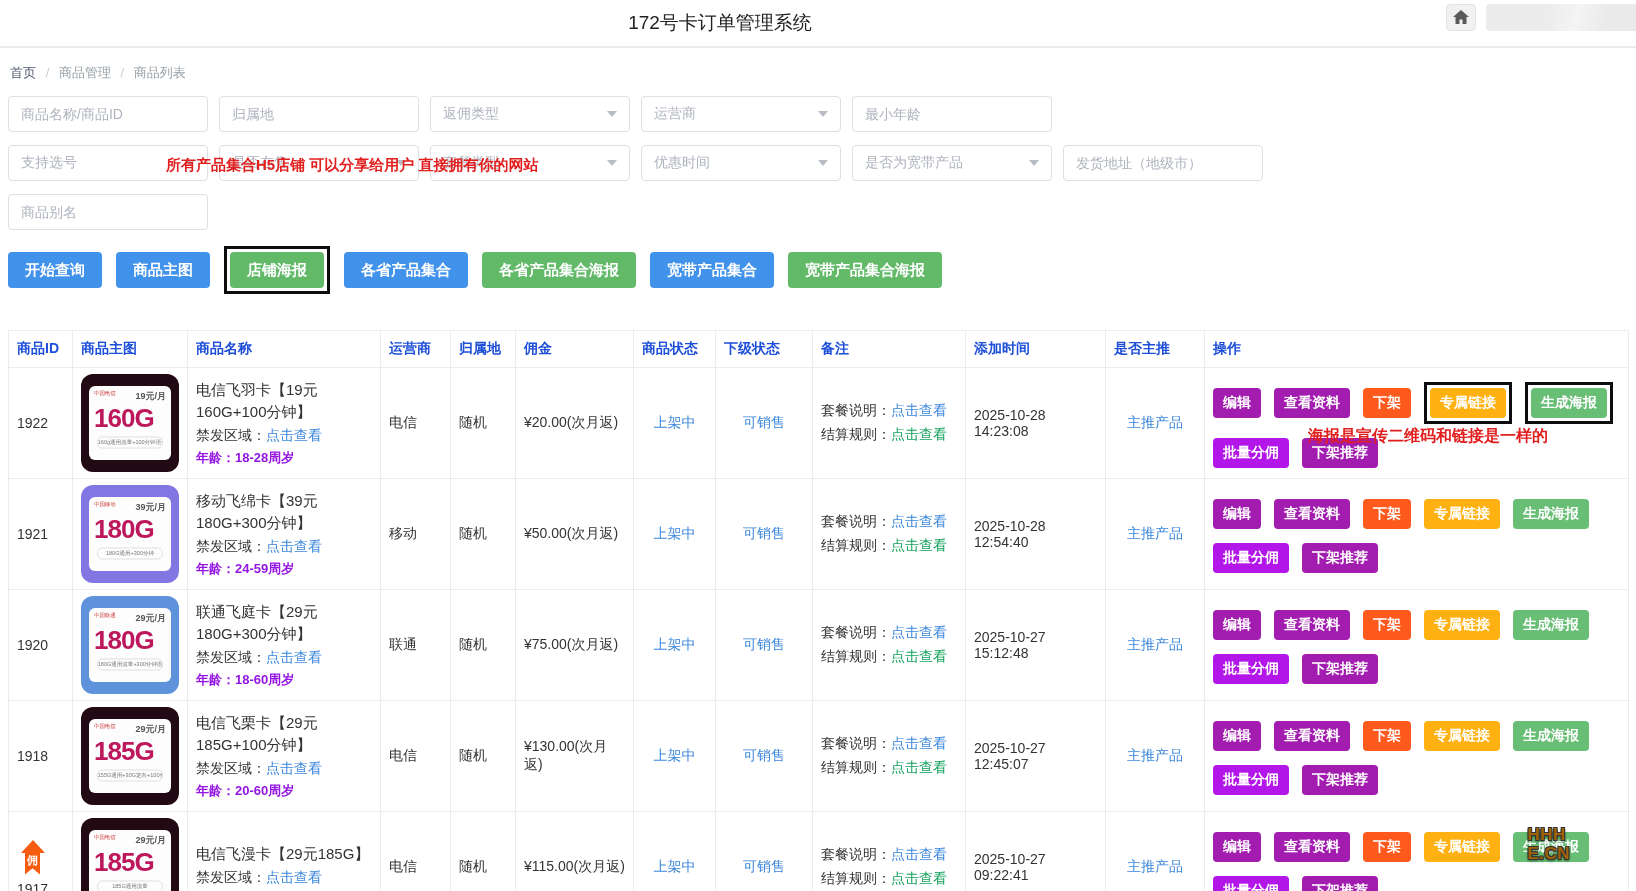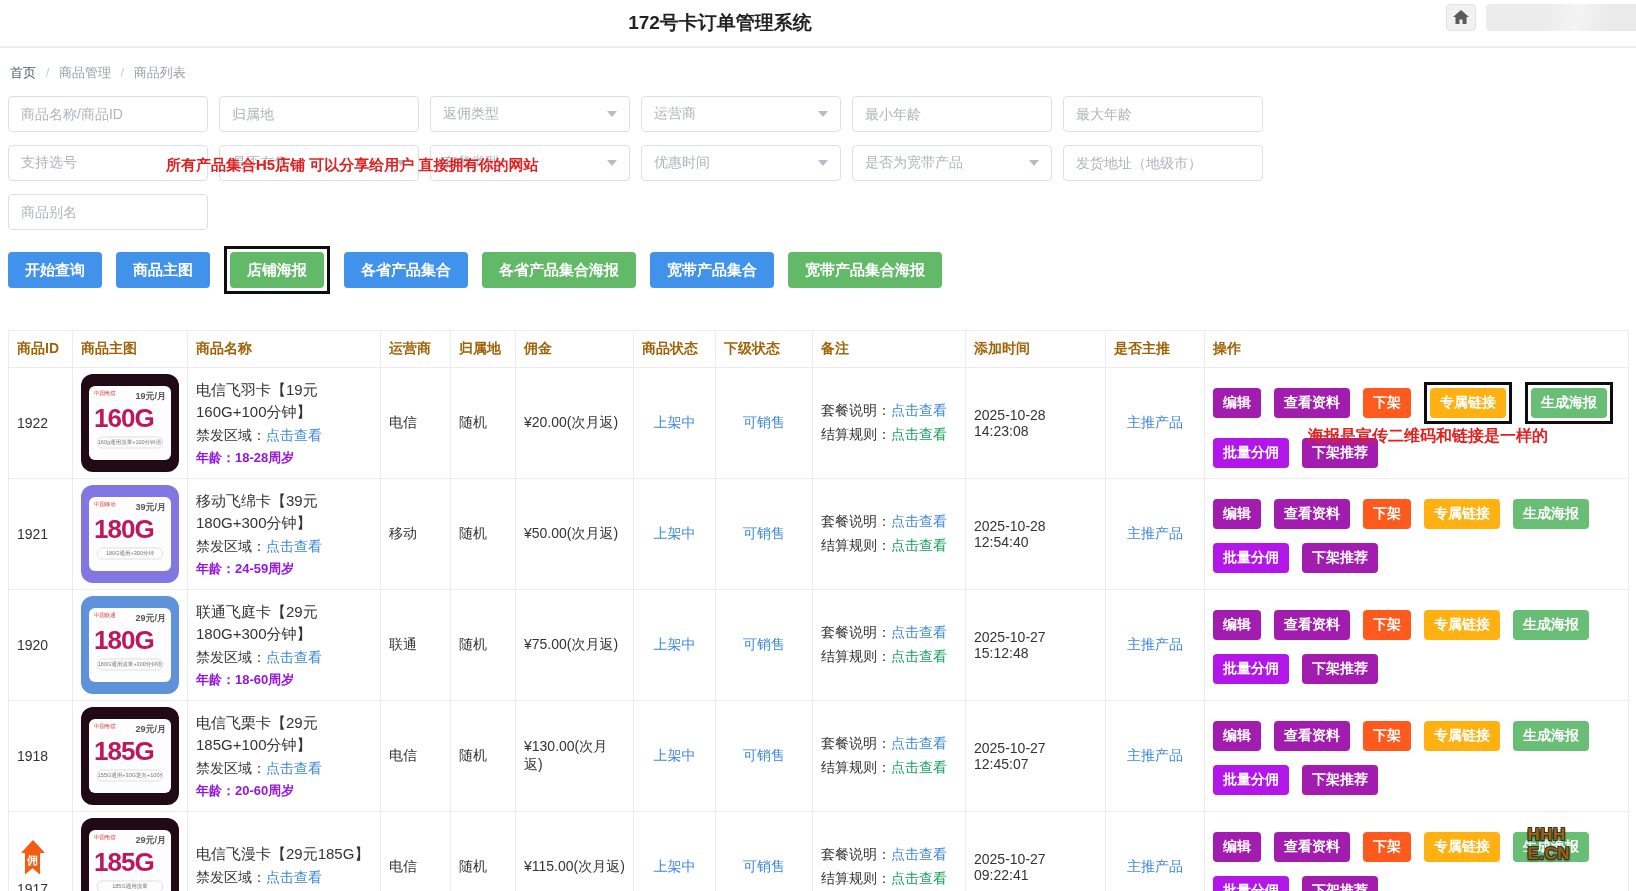--- a/index.html
+++ b/index.html
@@ -2,21 +2,21 @@
 <html><head>
 <meta charset="utf-8">
 <style>
   * { margin:0; padding:0; box-sizing:border-box; }
   html,body { width:1636px; height:891px; overflow:hidden; background:#fff;
     font-family:"Liberation Sans","DejaVu Sans",sans-serif; color:#333; }
 
   
   .topbar { position:relative; height:48px; border-bottom:2px solid #ececec; background:#fff; }
   .topbar-title { position:absolute; left:0; right:196px; top:0; line-height:46px;
-    text-align:center; font-size:19px; font-weight:bold; color:#222; }
+    text-align:center; font-size:19px; font-weight:normal; color:#222; }
   .home-btn { position:absolute; right:160px; top:4px; width:30px; height:27px;
     background:#f1f1f1; border:1px solid #e3e3e3; border-radius:4px;
     display:flex; align-items:center; justify-content:center; cursor:pointer; }
   .user-blur { position:absolute; right:0; top:4px; width:150px; height:27px;
     background:linear-gradient(100deg,#ececec 40%,#f4f4f4 60%,#eaeaea 80%); border-radius:4px 0 0 4px; }
 
   
   .breadcrumb { margin:16px 0 0 10px; font-size:13px; color:#97a0a6; }
   .breadcrumb .bc-first { color:#515a6e; }
   .breadcrumb .bc-sep { margin:0 6px; color:#c5ccd3; }
@@ -40,21 +40,21 @@
   .toolbar { display:flex; align-items:center; gap:14px; margin:16px 8px 0 8px; }
   .tbtn { height:36px; padding:0 17px; border:none; border-radius:4px; color:#fff;
     font-size:15px; font-weight:bold; cursor:pointer; font-family:inherit; white-space:nowrap; }
   .tbtn.blue { background:#4192ea; }
   .tbtn.green { background:#62ba69; }
   .anno-box { border:3px solid #0d0d0d; padding:3px; display:inline-block; background:transparent; }
 
   
   .table-wrap { margin:36px 8px 0 8px; }
   table { border-collapse:collapse; table-layout:fixed; width:1620px; }
-  th { font-size:14px; font-weight:bold; color:#a16207; text-align:left; padding:9px 8px;
+  th { font-size:14px; font-weight:bold; color:#1d4ed8; text-align:left; padding:9px 8px;
     border:1px solid #ececec; background:#fff; position:relative; white-space:nowrap; overflow:visible; }
   td { border:1px solid #ececec; padding:6px 8px; font-size:14px; color:#333;
     vertical-align:middle; height:107px; position:relative; }
   .c-center { text-align:center; }
   .link-blue { color:#3b87dc; text-decoration:none; cursor:pointer; }
   .link-green { color:#13a15b; text-decoration:none; cursor:pointer; }
   .status-blue { color:#3b87dc; }
 
   
   .p-name { font-size:15px; color:#333; line-height:22px; margin-bottom:4px; }
@@ -133,23 +133,20 @@
     <div class="f-ctl f-select">
         <span>返佣类型</span>
         <i class="f-arrow"></i>
       </div>
     <div class="f-ctl f-select">
         <span>运营商</span>
         <i class="f-arrow"></i>
       </div>
     <div class="f-ctl">
         <input placeholder="最小年龄" style="">
-      </div>
-    <div class="f-ctl">
-        <input placeholder="最大年龄" style="">
       </div>
   </div>
   <div class="f-row">
     <div class="f-ctl f-select">
         <span>支持选号</span>
         <i class="f-arrow"></i>
       </div>
     <div class="f-ctl f-select">
         <span>是否在售</span>
         <i class="f-arrow"></i>

